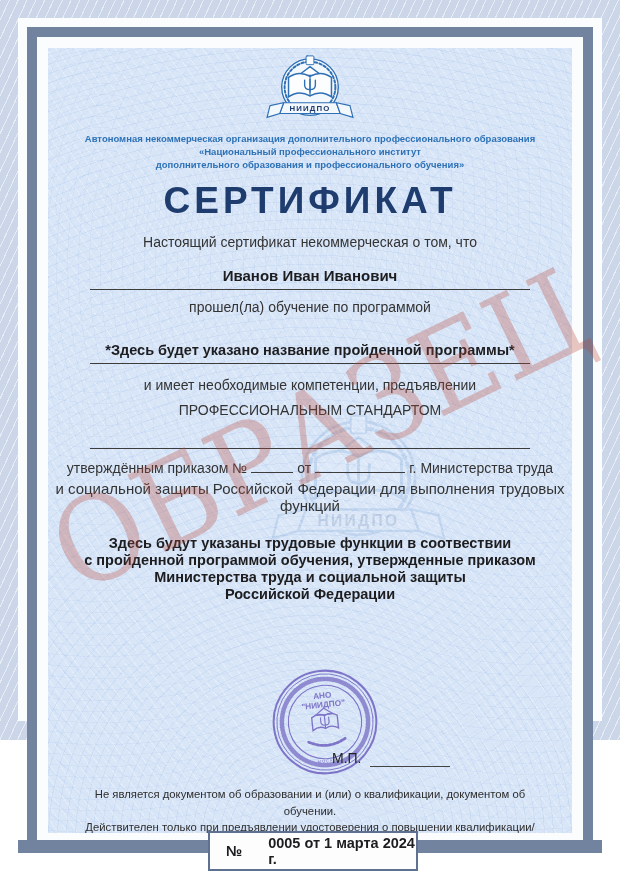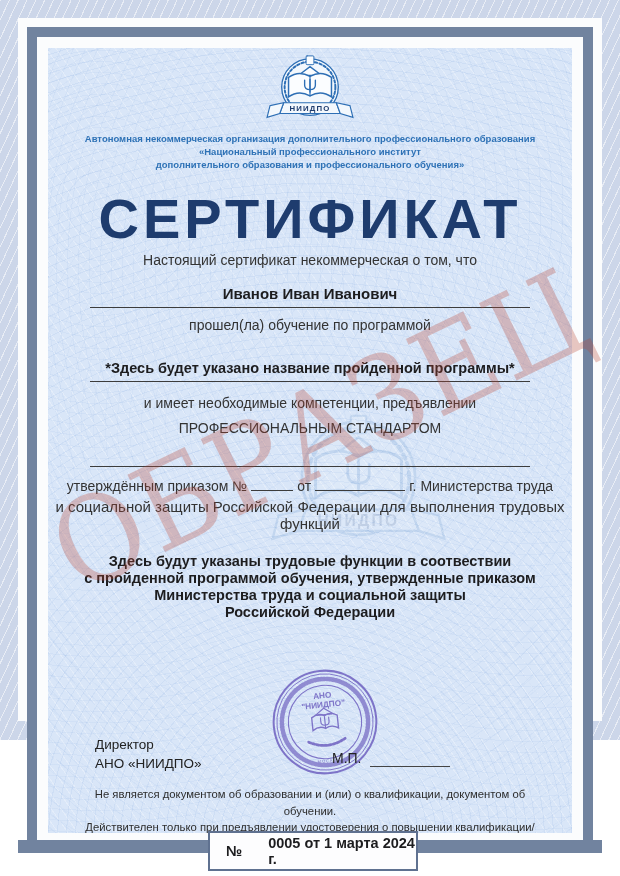--- a/index.html
+++ b/index.html
@@ -18,21 +18,21 @@
     background-color:#d9e6f8;
     background-image:
       repeating-radial-gradient(circle at 50% 101%,rgba(105,150,215,.10) 0 1px,transparent 1px 9px),
       repeating-radial-gradient(circle at 10% 20%,rgba(105,150,215,.07) 0 1px,transparent 1px 11px),
       repeating-radial-gradient(circle at 92% 28%,rgba(105,150,215,.07) 0 1px,transparent 1px 11px),
       repeating-radial-gradient(circle at 50% 48%,rgba(105,150,215,.05) 0 1px,transparent 1px 12px),
       repeating-linear-gradient(55deg,rgba(255,255,255,.28) 0 1px,transparent 1px 8px);
     text-align:center;overflow:hidden;padding-top:4px;box-sizing:border-box;}
   
   .org-line{font-size:9.5px;line-height:13px;font-weight:700;color:#2e72b6;}
-  .cert-title{margin-top:20px;font-size:56px;line-height:56px;font-weight:700;color:#1e3c6e;letter-spacing:4px;}
+  .cert-title{margin-top:2px;font-size:37px;line-height:56px;font-weight:700;color:#1e3c6e;letter-spacing:4px;}
   .intro{margin-top:6px;font-size:14px;line-height:15px;color:#333;}
   .name{margin-top:17px;font-size:15px;font-weight:700;color:#1d1d1f;}
   .rule{width:440px;margin:5px auto 0;border:0;border-top:1.4px solid #3c3c3c;height:0;}
   .passed{margin-top:9px;font-size:14px;color:#333;}
   .program{margin-top:27px;font-size:14.5px;font-weight:700;color:#1d1d1f;}
   .comp1{margin-top:13px;font-size:14px;color:#333;}
   .comp2{margin-top:9px;font-size:14px;color:#333;}
   .rule3{margin-top:30px;}
   .order{margin-top:11px;font-size:14px;color:#333;}
   .order2{margin-top:4px;font-size:15px;color:#333;}
@@ -139,24 +139,20 @@
       <path d="M50,52 L60,45 L70,52 M52,52 H68" stroke-width="1.3"></path>
       <path d="M46,68 Q53,63 60,67 Q67,63 74,68 L74,54 Q67,49 60,53 Q53,49 46,54 Z" stroke-width="1.5"></path>
       <path d="M60,54 V66 M55.5,55 v4.5 q0,4 4.5,4 M64.5,55 v4.5 q0,4 -4.5,4" stroke-width="1.3"></path>
       <path d="M40,80 Q60,91 80,80" stroke-width="3" stroke-dasharray="2.5 2"></path>
       <text x="60" y="34" text-anchor="middle" font-size="9" font-weight="bold" fill="#7265c2" stroke="none">АНО</text>
       <text x="60" y="44" text-anchor="middle" font-size="9" font-weight="bold" fill="#7265c2" stroke="none">"НИИДПО"</text>
       <text x="60" y="104" text-anchor="middle" font-size="4.5" letter-spacing="1" fill="#7265c2" stroke="none">МОСКВА</text>
     </g>
   </svg>
 
-  <div class="director">
-    <div>Директор</div>
-    <div>АНО «НИИДПО»</div>
-  </div>
   <div class="mp">М.П.</div>
   <div class="sig-line"></div>
 
   <div class="disclaimer">
     <div>Не является документом об образовании и (или) о квалификации, документом об обучении.</div>
     <div>Действителен только при предъявлении удостоверения о повышении квалификации/диплома</div>
     <div>о профессиональной переподготовке.</div>
   </div>
 
   <div class="num-box">

